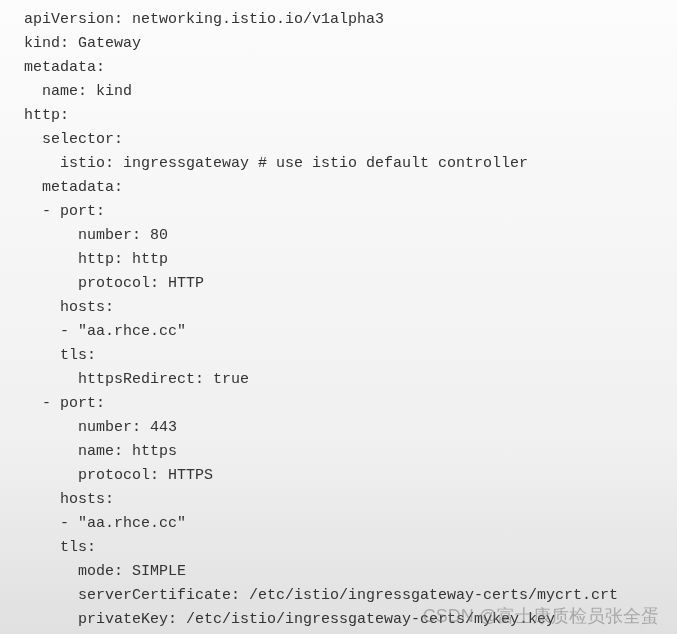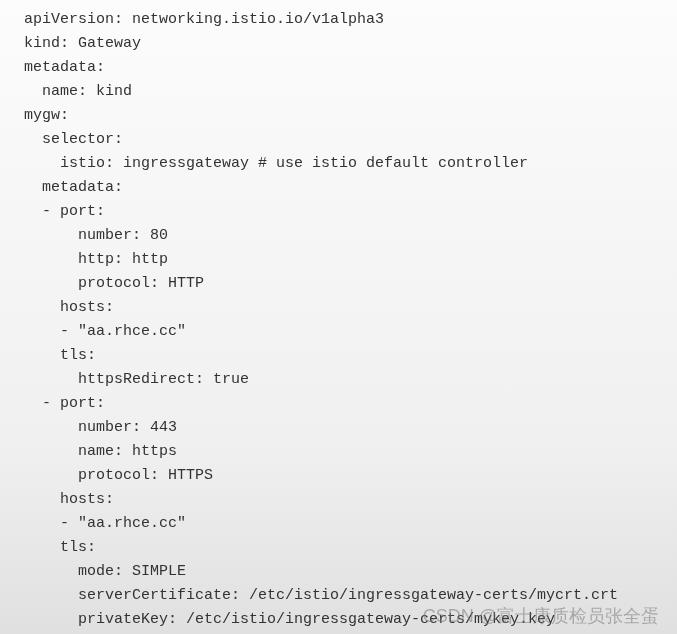--- a/index.html
+++ b/index.html
@@ -32,21 +32,21 @@
       font-family: "Microsoft YaHei", "SimSun", sans-serif;
     }
   </style>
 </head>
 <body>
 
 <pre><span>apiVersion: networking.istio.io/v1alpha3</span>
 <span>kind: Gateway</span>
 <span>metadata:</span>
 <span>  name: kind</span>
-<span>mygw:</span>
+<span>http:</span>
 <span>  selector:</span>
 <span>    istio: ingressgateway # use istio default controller</span>
 <span>  metadata:</span>
 <span>  - port:</span>
 <span>      number: 80</span>
 <span>      http: http</span>
 <span>      protocol: HTTP</span>
 <span>    hosts:</span>
 <span>    - "aa.rhce.cc"</span>
 <span>    tls:</span>

